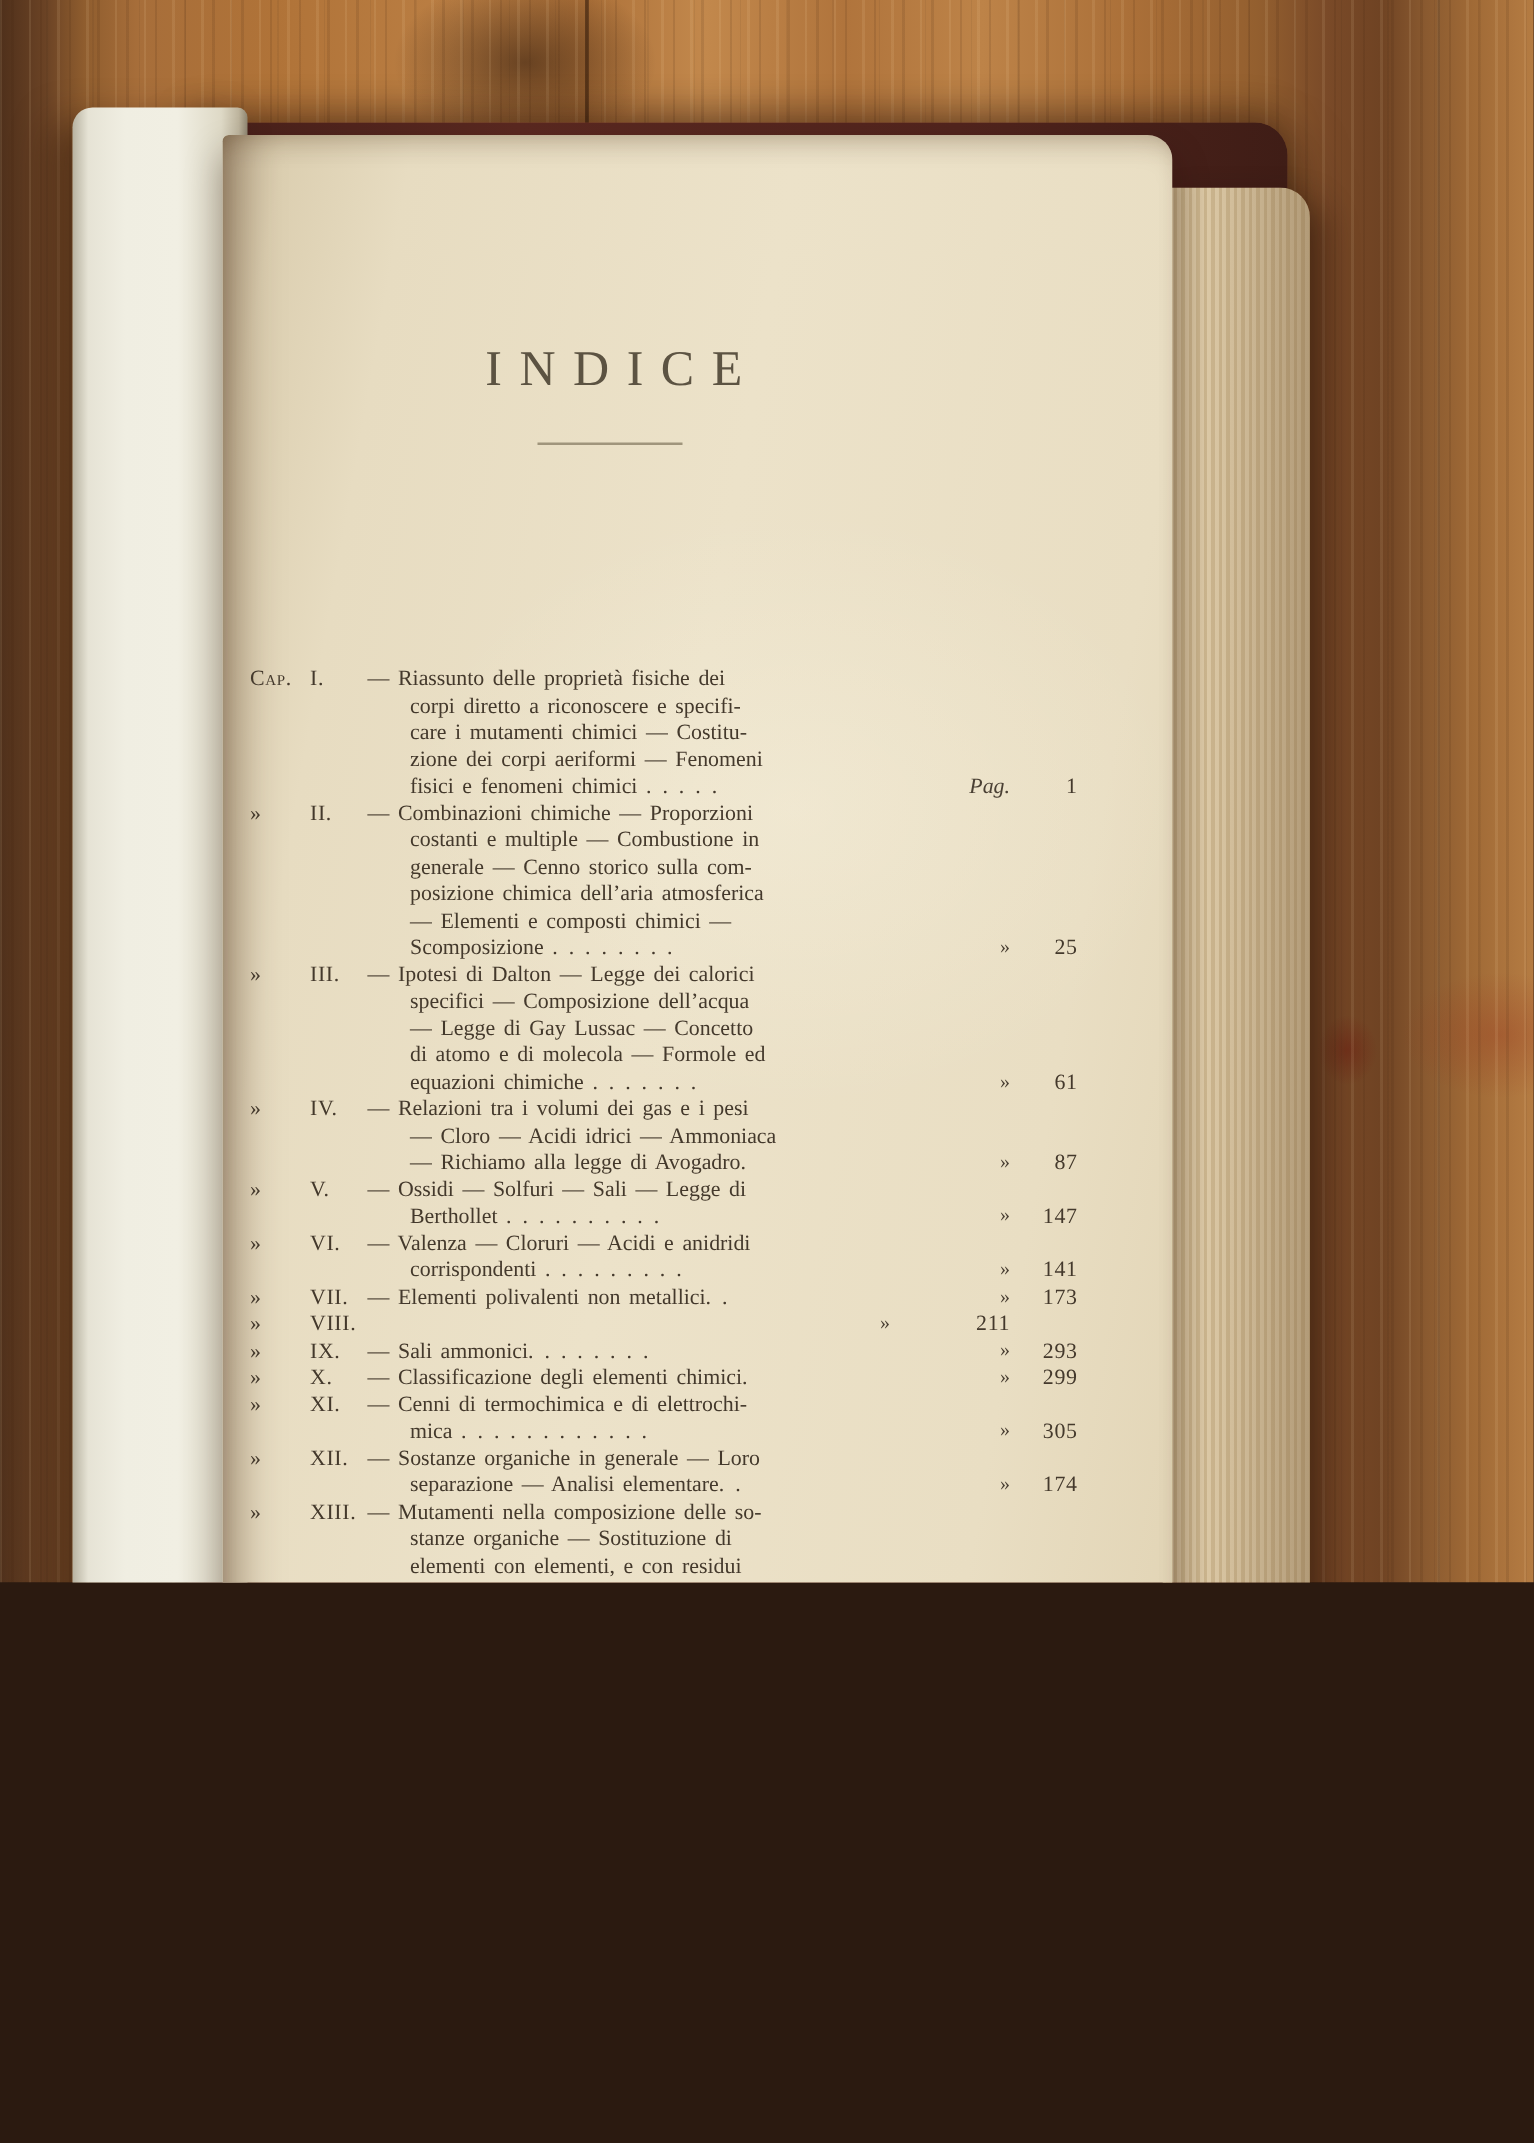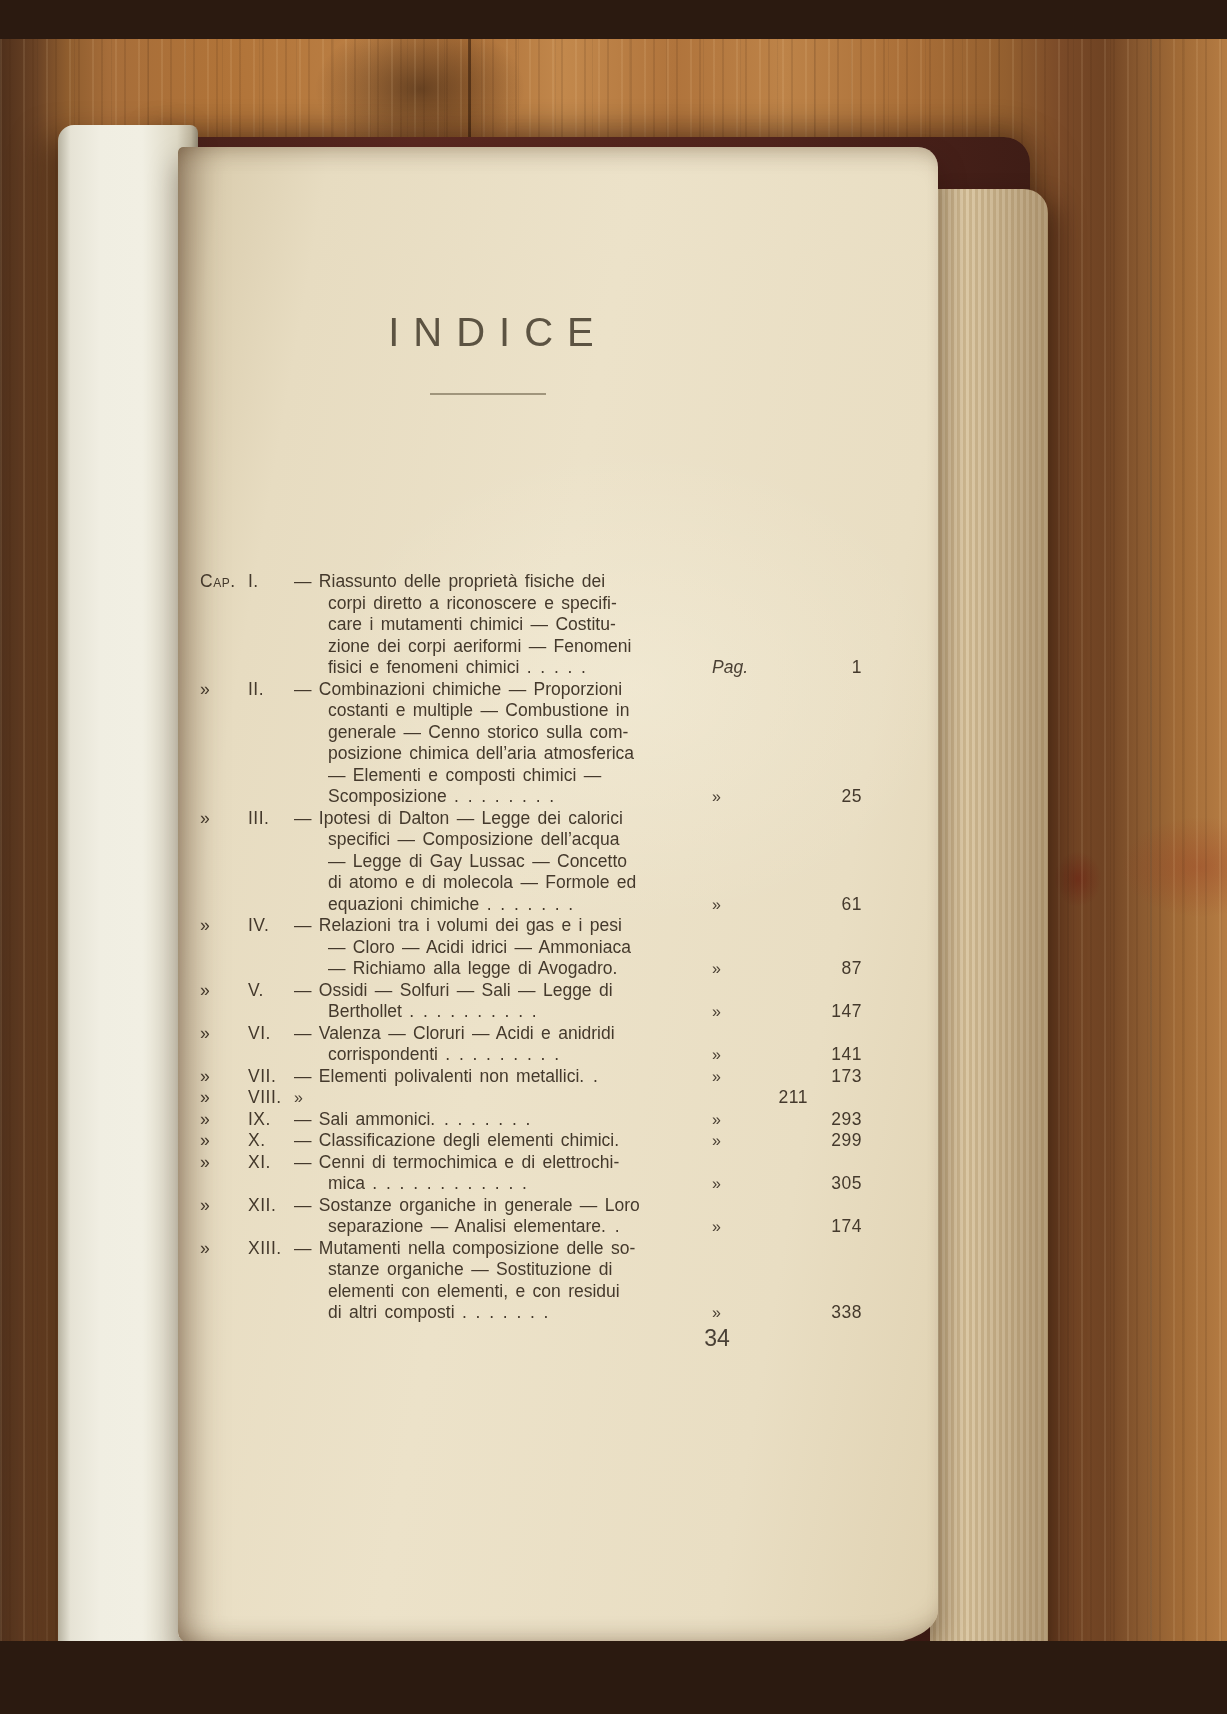--- a/index.html
+++ b/index.html
@@ -1,17 +1,17 @@
 <!DOCTYPE html>
 <html><head>
 <meta charset="utf-8">
 <style>
   html,body{margin:0;padding:0;background:#2b1a10;}
-  .scene{position:relative;width:1227px;height:1602px;overflow:hidden;
-         font-family:Liberation Sans, sans-serif;margin-top:39px;}
+  .scene{position:relative;width:1227px;height:1266px;overflow:hidden;
+         font-family:Liberation Serif, serif;}
 
   
   .wood{position:absolute;inset:0;background:
     radial-gradient(150px 100px at 420px 50px, rgba(42,22,10,.55), transparent 70%),
     radial-gradient(34px 40px at 1078px 840px, rgba(110,25,15,.45), transparent 70%),
     radial-gradient(110px 70px at 1200px 828px, rgba(150,45,25,.30), transparent 72%),
     linear-gradient(90deg,#4f301b 0%,#6b4325 3%,#8f5d2e 5.5%,#a76e3a 9%,
       #b07338 18%,#bb7f44 30%,#ad7139 38%,#c2884c 46%,#b0743c 55%,
       #bd8348 64%,#aa6f38 74%,#935f2f 82%,#7a4a28 86.5%,#6f4323 90%,
       #8a5a30 93%,#a06a36 96%,#b57c43 100%);}
@@ -53,21 +53,21 @@
   
   .page-title{position:absolute;top:163px;left:0;width:640px;text-align:center;
     font-size:40px;letter-spacing:14px;color:#5c5342;}
   .title-rule{position:absolute;top:246px;left:252px;width:116px;height:2px;
     background:#8d8269;opacity:.8;}
   .toc{position:absolute;top:424px;left:8px;width:690px;font-size:17.5px;line-height:21.5px;}
   .toc-entry{display:grid;grid-template-columns:62px 46px 418px 96px 54px;align-items:start;}
   .chapter-prefix{padding-left:14px;font-variant:small-caps;letter-spacing:.5px;}
   .chapter-numeral{letter-spacing:.5px;}
   .entry-text{padding-left:34px;text-indent:-34px;white-space:nowrap;word-spacing:2.5px;}
-  .page-ref{align-self:end;font-size:16px;color:#4a4034;}
+  .page-ref{align-self:end;text-align:right;font-size:16px;color:#4a4034;}
   .page-ref.pag{font-style:italic;font-size:17.5px;}
   .page-number{align-self:end;text-align:right;letter-spacing:.5px;}
   .signature-mark{position:absolute;top:1178px;left:509px;width:60px;text-align:center;
     font-size:23px;color:#4a4136;}
 </style>
 </head>
 <body>
 
 <div class="scene">
   <div class="wood"></div>

